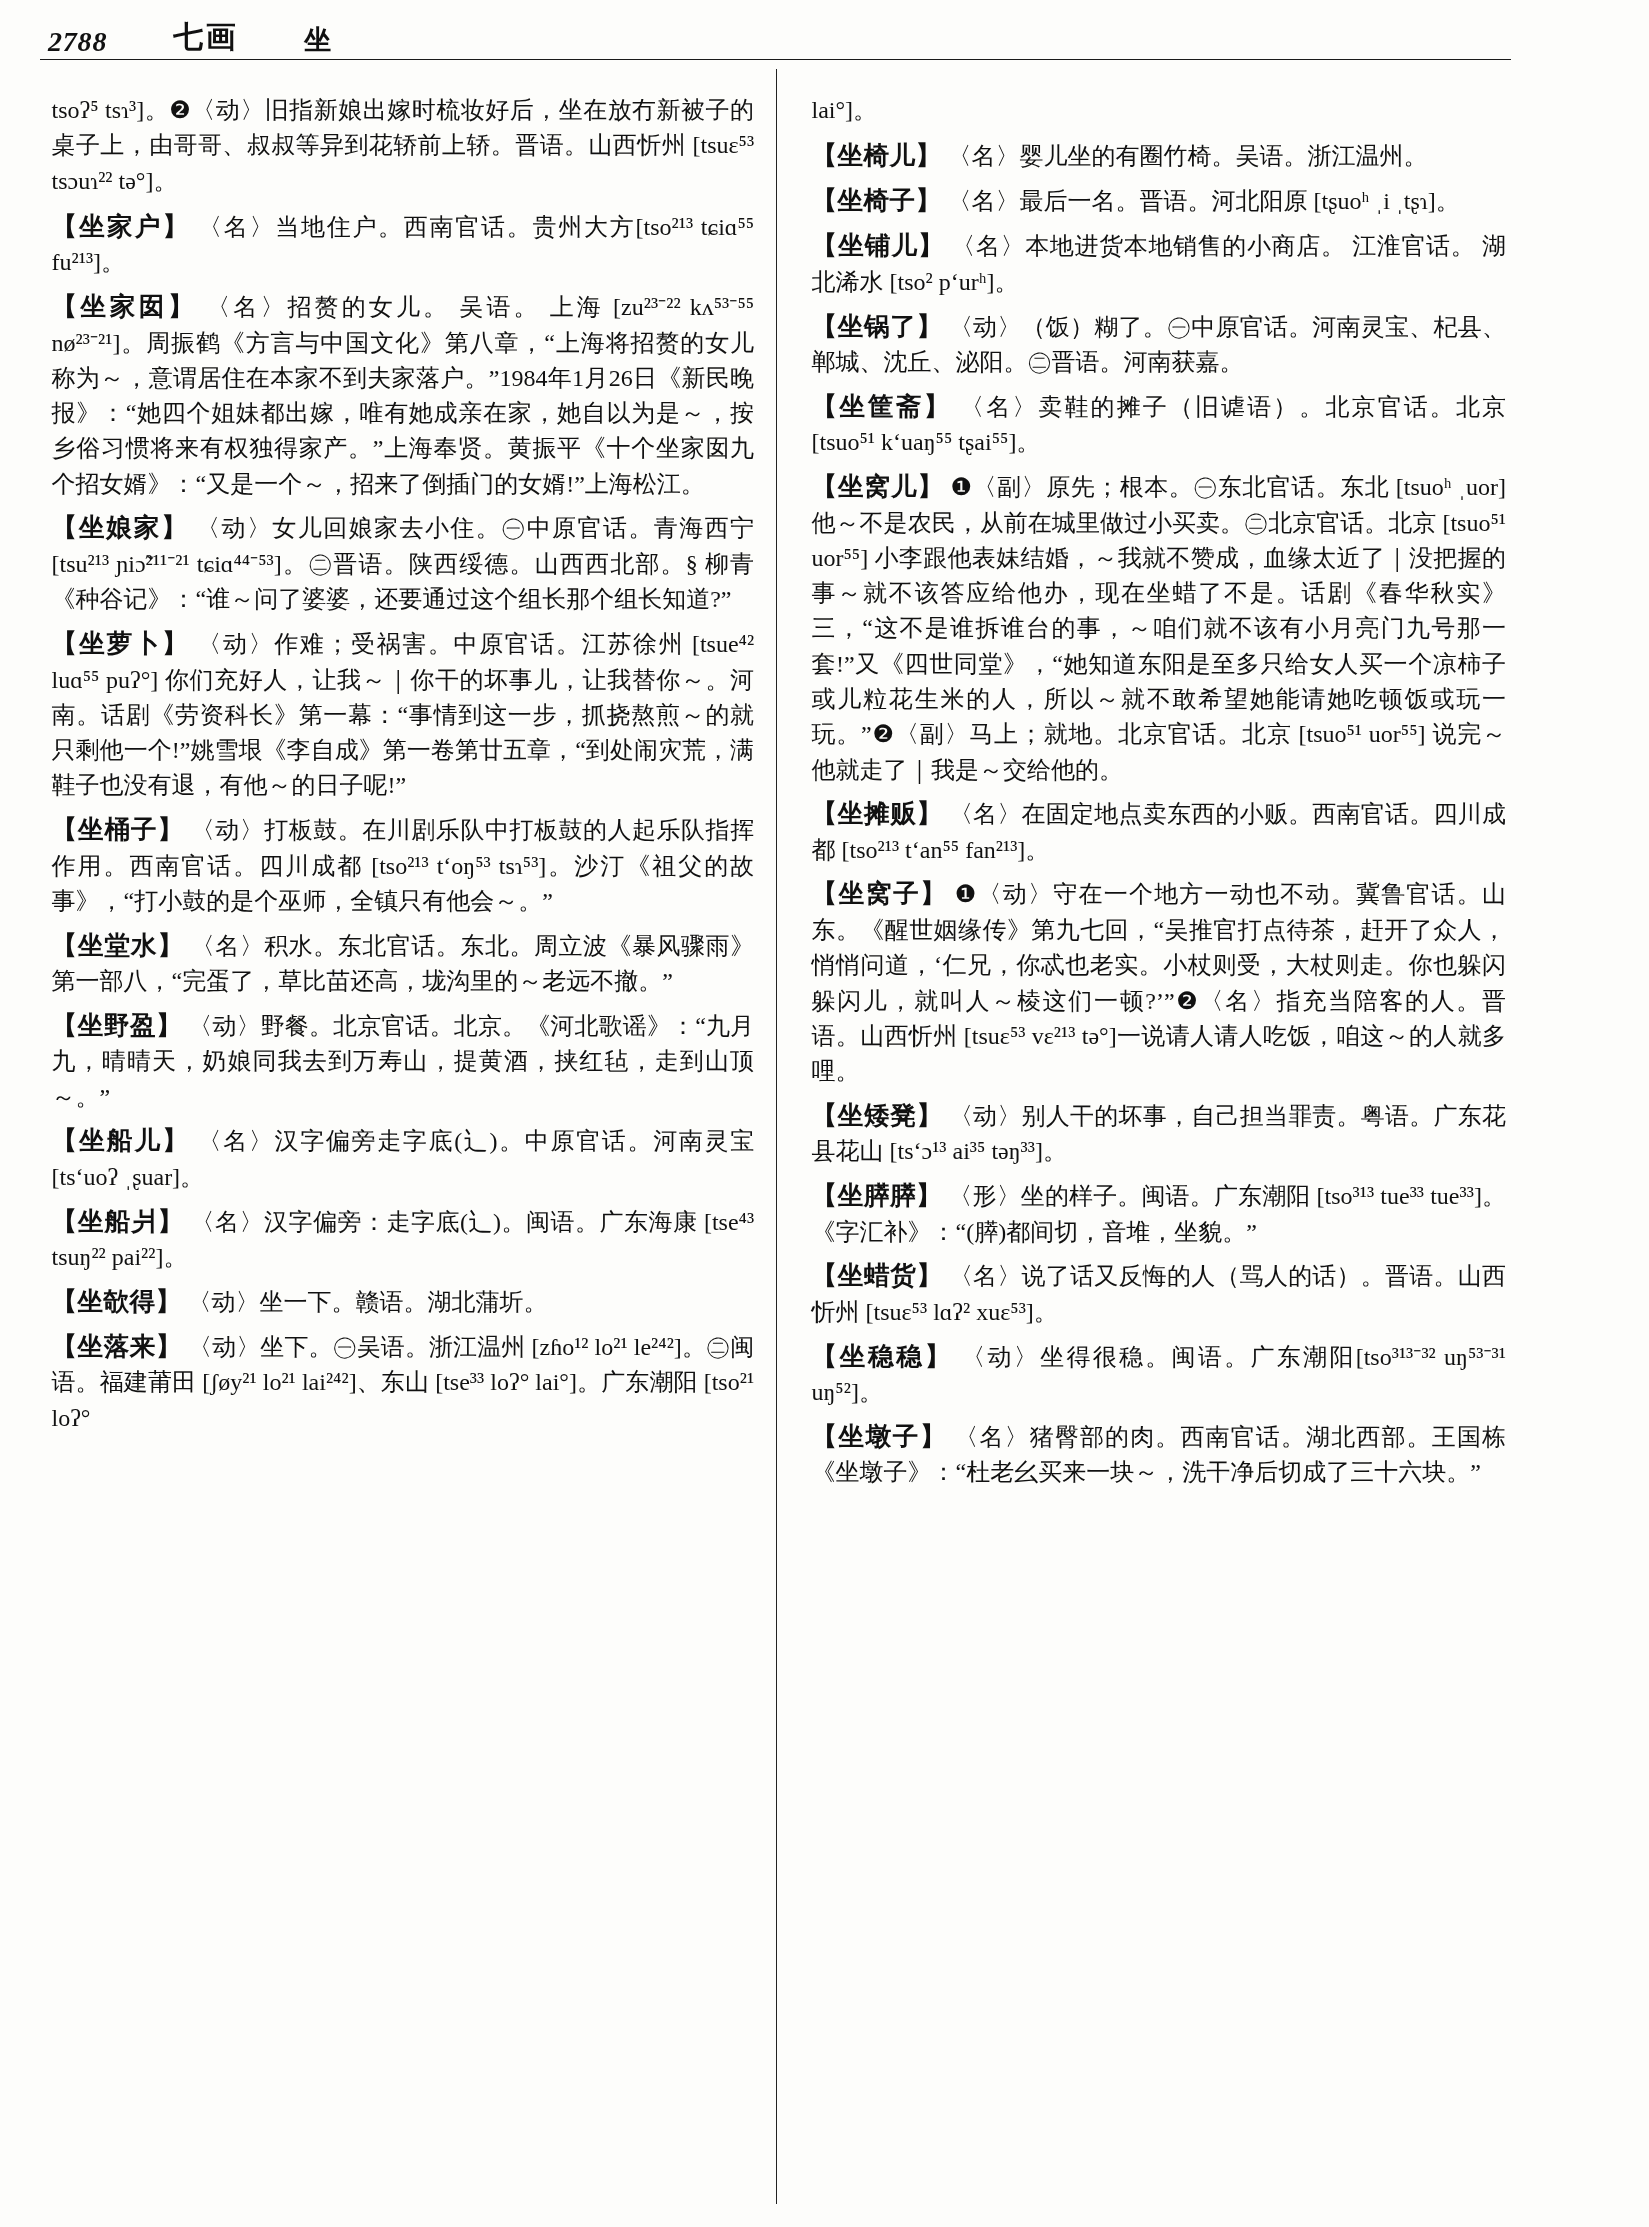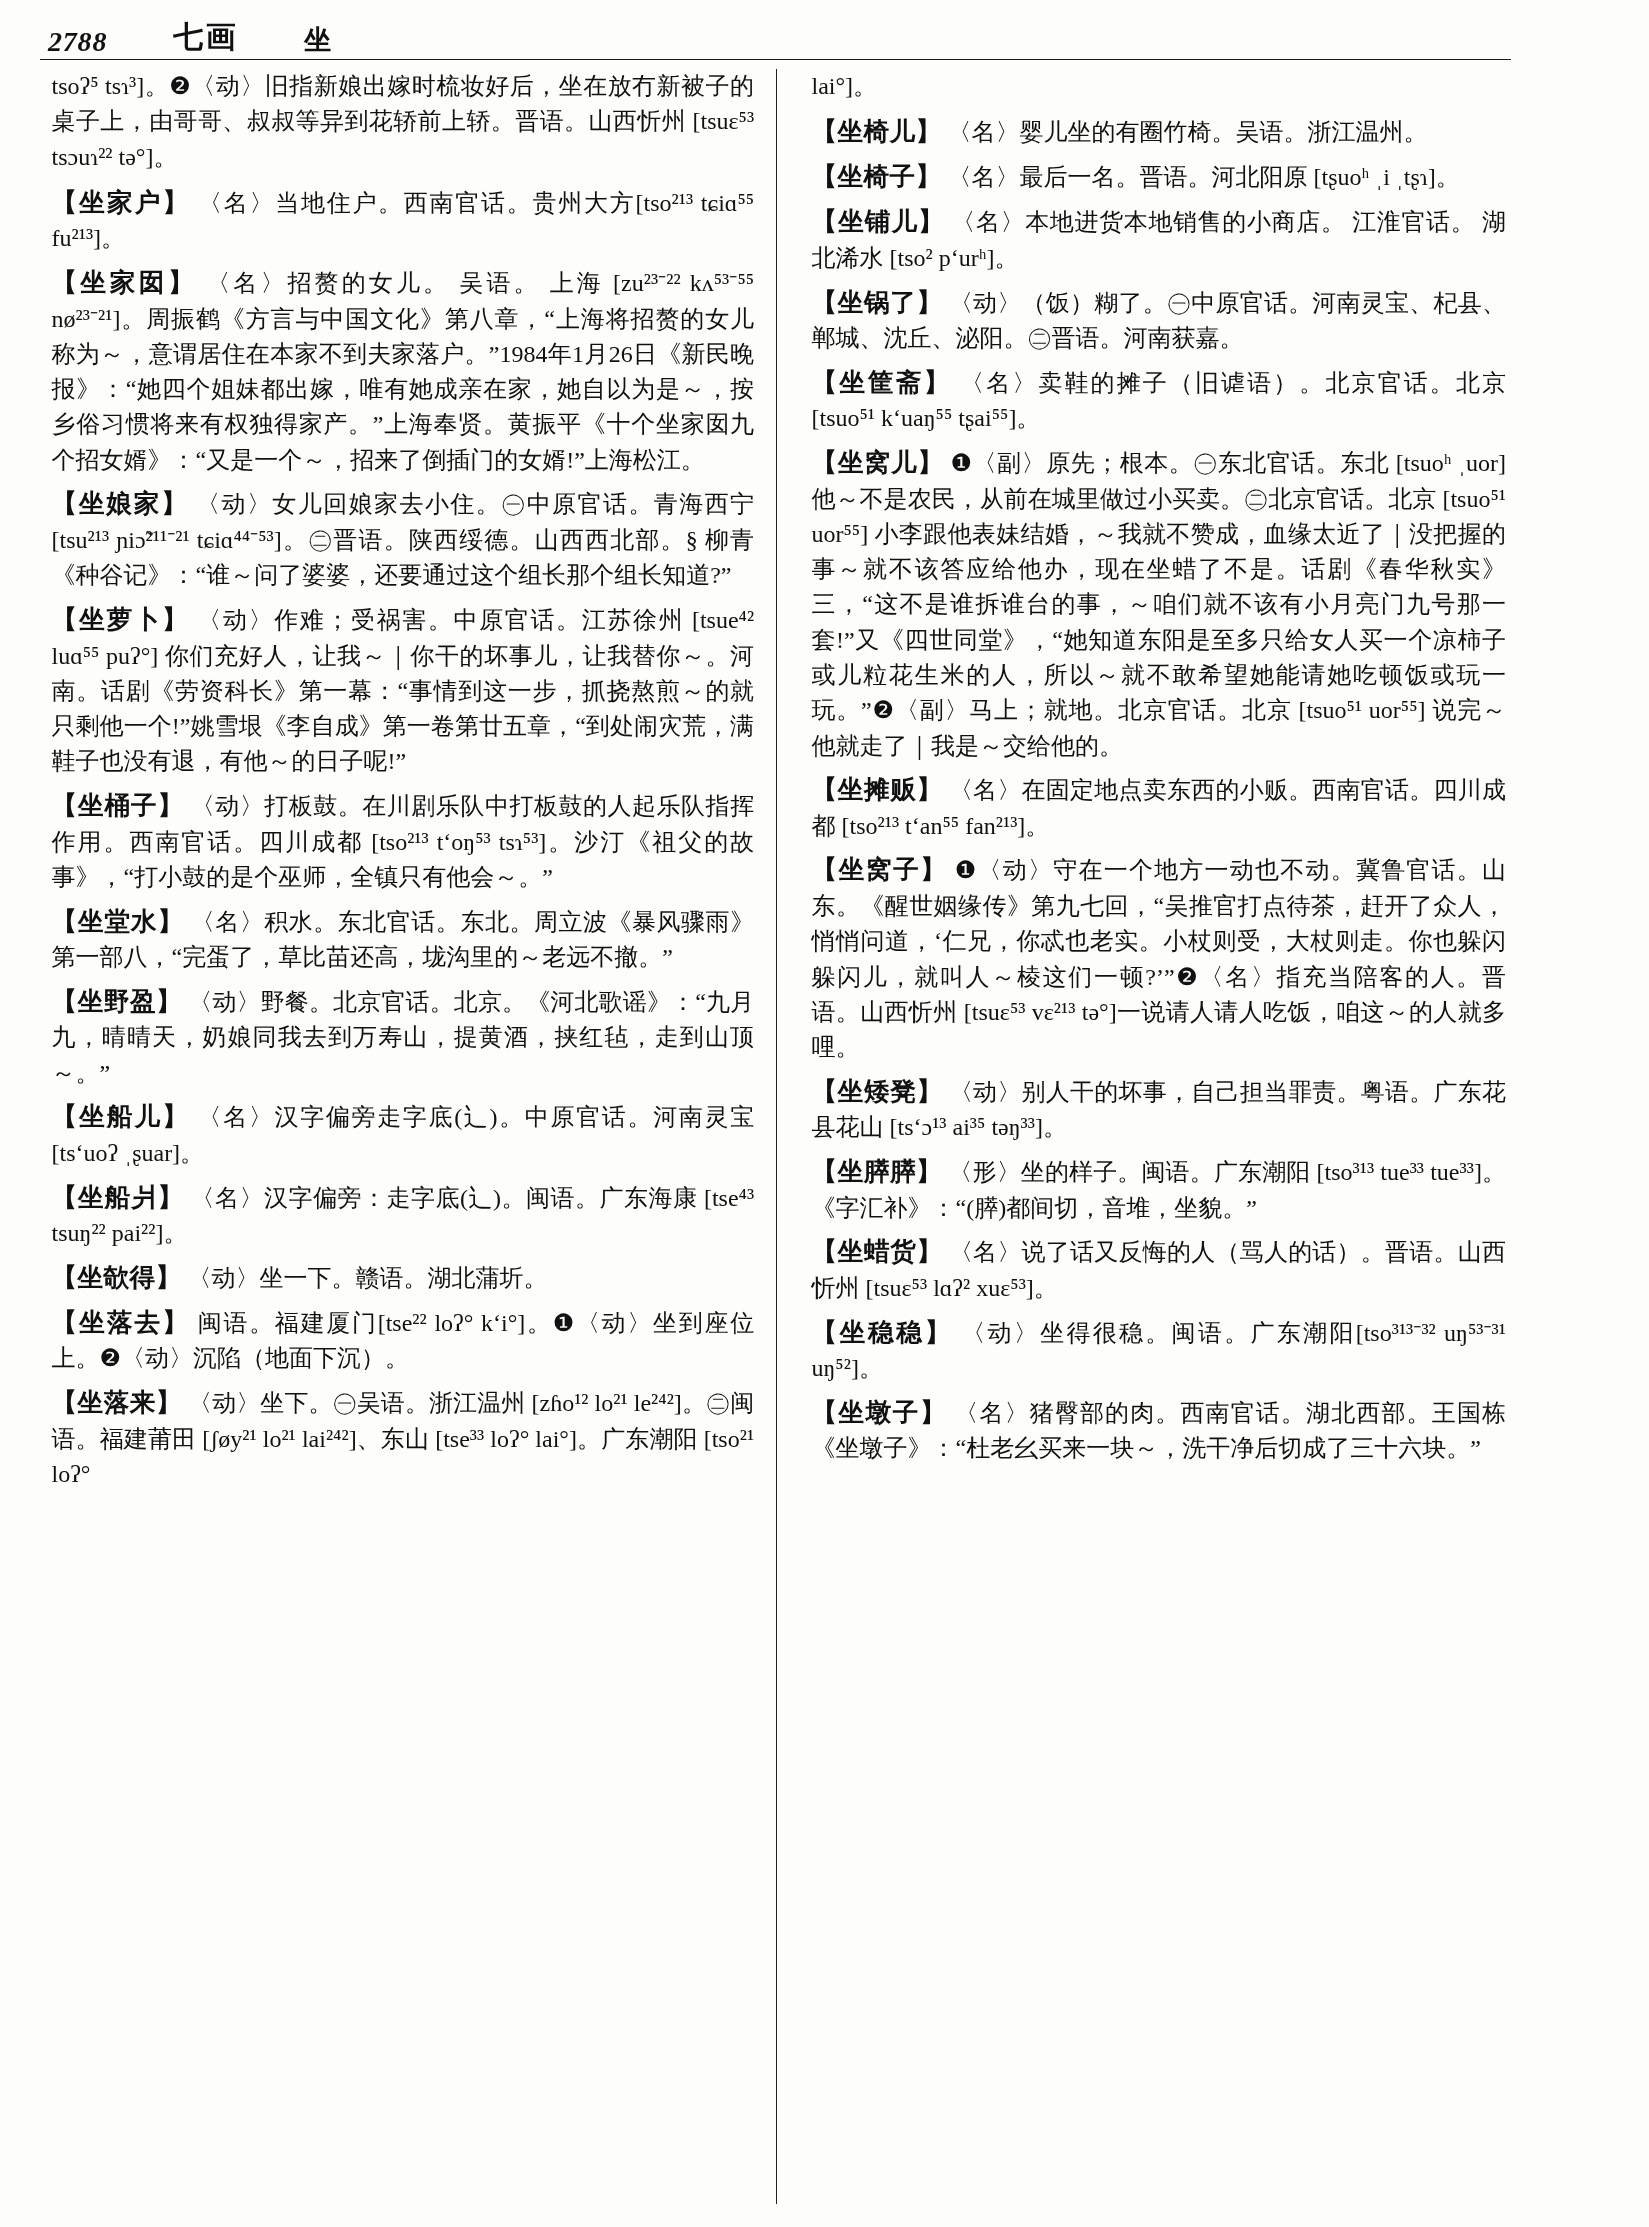--- a/index.html
+++ b/index.html
@@ -69,21 +69,21 @@
   }
   
   .entry {
     font-size:24px;
     line-height:1.47;
     text-align:justify;
     text-justify:inter-character;
     margin-bottom:7.4px;
     letter-spacing:0px;
   }
-  .entry.cont { margin-bottom:9px; }
+  .entry.cont { margin-bottom:9px;margin-top:24px; }
   .hw {
     font-weight:bold;
     font-size:25.6px;
     letter-spacing:0.4px;
   }
 </style>
 </head>
 <body>
 
 <div class="page">
@@ -147,24 +147,20 @@
       <div class="entry">
         <span class="hw">【坐船爿】</span>
         <span>〈名〉汉字偏旁：走字底(辶)。闽语。广东海康 [tse⁴³ tsuŋ²² pai²²]。</span>
       </div>
 
       <div class="entry">
         <span class="hw">【坐欹得】</span>
         <span>〈动〉坐一下。赣语。湖北蒲圻。</span>
       </div>
 
-      <div class="entry">
-        <span class="hw">【坐落去】</span>
-        <span>闽语。福建厦门[tse²² loʔ° kʻi°]。❶〈动〉坐到座位上。❷〈动〉沉陷（地面下沉）。</span>
-      </div>
 
       <div class="entry">
         <span class="hw">【坐落来】</span>
         <span>〈动〉坐下。㊀吴语。浙江温州 [zɦo¹² lo²¹ le²⁴²]。㊁闽语。福建莆田 [ʃøy²¹ lo²¹ lai²⁴²]、东山 [tse³³ loʔ° lai°]。广东潮阳 [tso²¹ loʔ°</span>
       </div>
     </div>
 
     <div class="col right">
       <div class="entry cont">
         <span>lai°]。</span>

